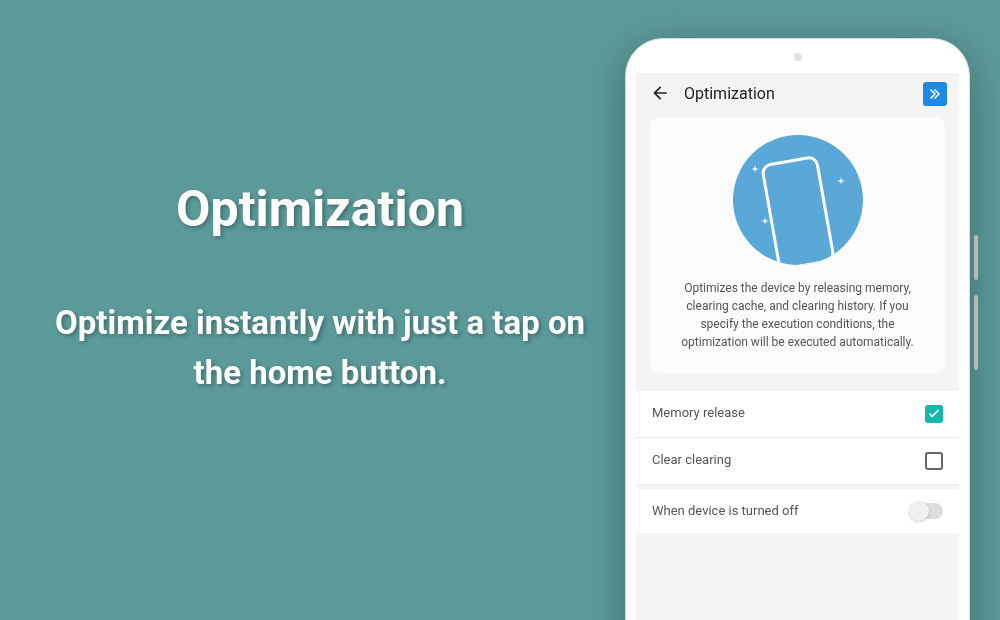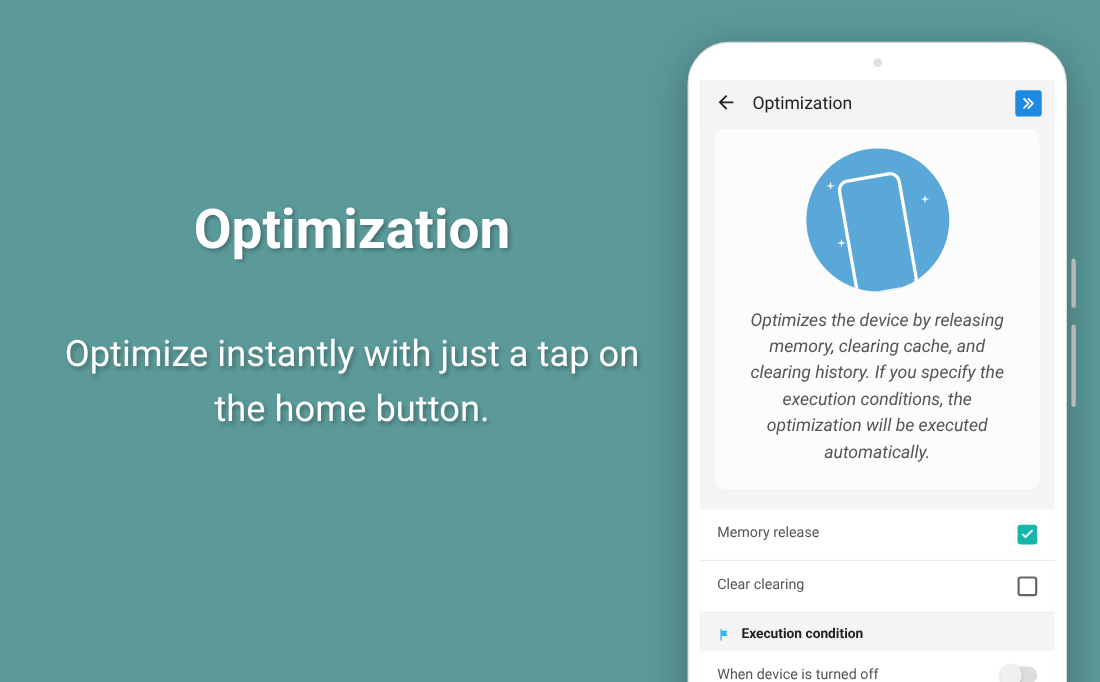--- a/index.html
+++ b/index.html
@@ -21,21 +21,21 @@
       text-align: center;
     }
     .promo-title {
       font-size: 50px;
       font-weight: 700;
       margin-bottom: 60px;
       text-shadow: 2px 2px 4px rgba(0,0,0,0.3);
     }
     .promo-subtitle {
       font-size: 33px;
-      font-weight: 400;
+      font-weight: 700;
       line-height: 1.5;
       text-shadow: 2px 2px 4px rgba(0,0,0,0.3);
     }
 
     .phone {
       position: absolute;
       right: 30px;
       top: 38px;
       width: 345px;
       height: 640px;
@@ -154,24 +154,23 @@
     .sparkle {
       position: absolute;
       width: 8px;
       height: 8px;
       color: #fff;
     }
     .sparkle.s1 { left: 18px; top: 30px; }
     .sparkle.s2 { right: 18px; top: 42px; }
     .sparkle.s3 { left: 28px; bottom: 40px; }
     .hero-desc {
-      font-size: 16px;
+      font-size: 12px;
       color: #555;
       line-height: 1.5;
-      font-style: italic;
     }
 
     .section-header {
       display: flex;
       align-items: center;
       padding: 8px 16px;
       background: #f4f4f4;
     }
     .section-icon {
       width: 14px;
@@ -291,28 +290,20 @@
           </svg>
       </span>
     </div>
     <div class="list-row">
       <span class="list-label">Clear clearing</span>
       <span class="chk"></span>
     </div>
 
     <div class="spacer"></div>
 
-    <div class="section-header">
-      <span class="section-icon">
-        <svg viewBox="0 0 24 24" width="14" height="14">
-            <path d="M5 3v18h2v-7h9l-2-4 2-4H7V3z" fill="#29b6f6"></path>
-          </svg>
-      </span>
-      <span class="section-title">Execution condition</span>
-    </div>
 
     <div class="list-row">
       <span class="list-label">When device is turned off</span>
       <span class="toggle"></span>
     </div>
 
   </div>
 </div>
 
 </body></html>

